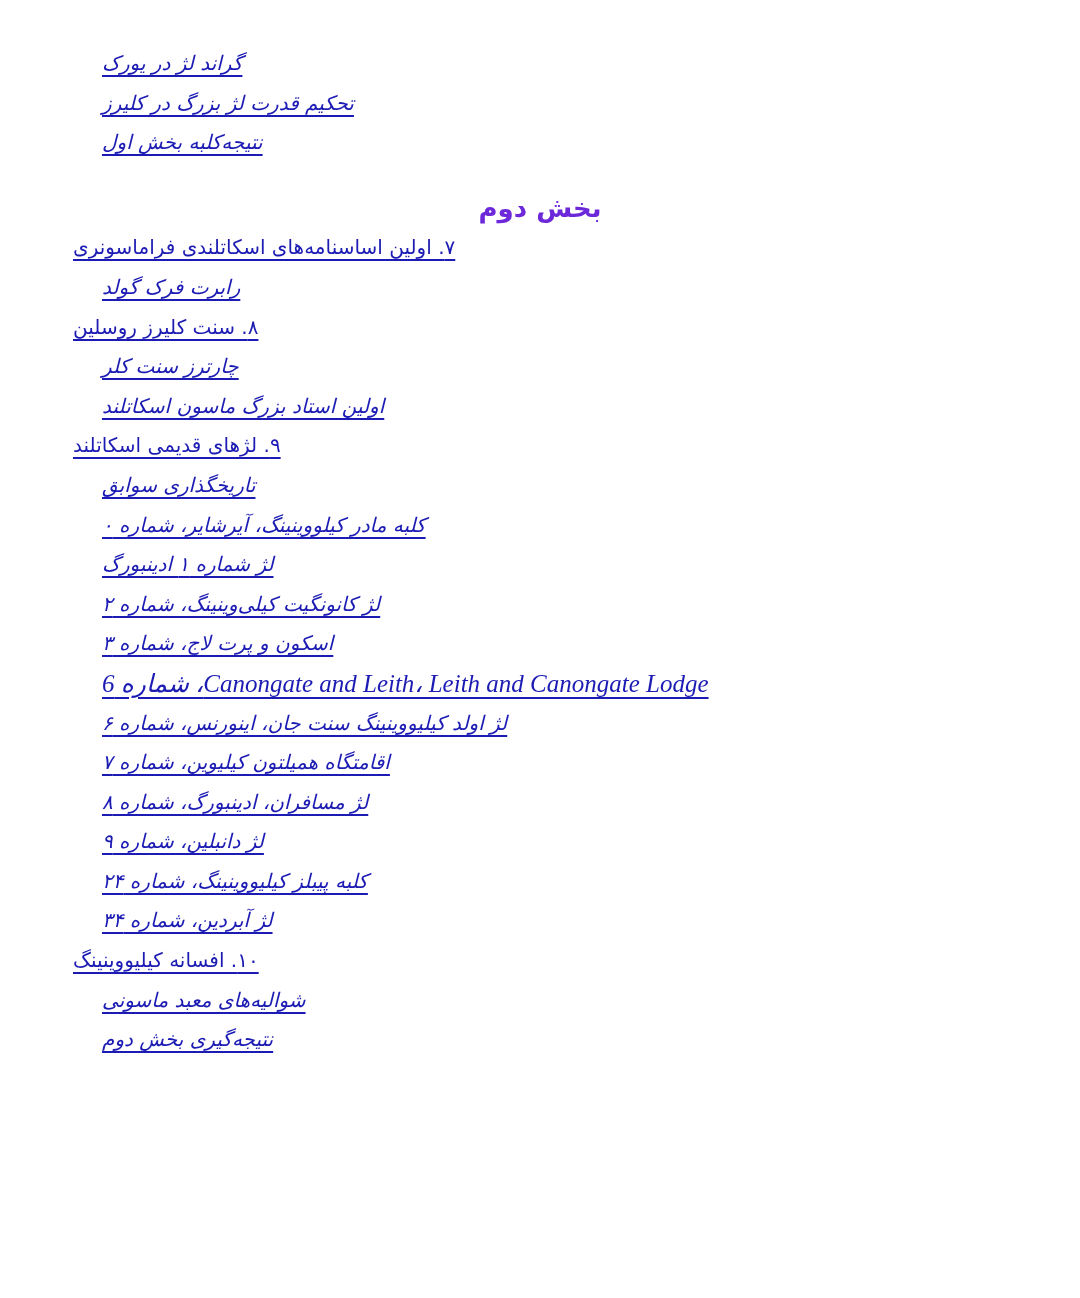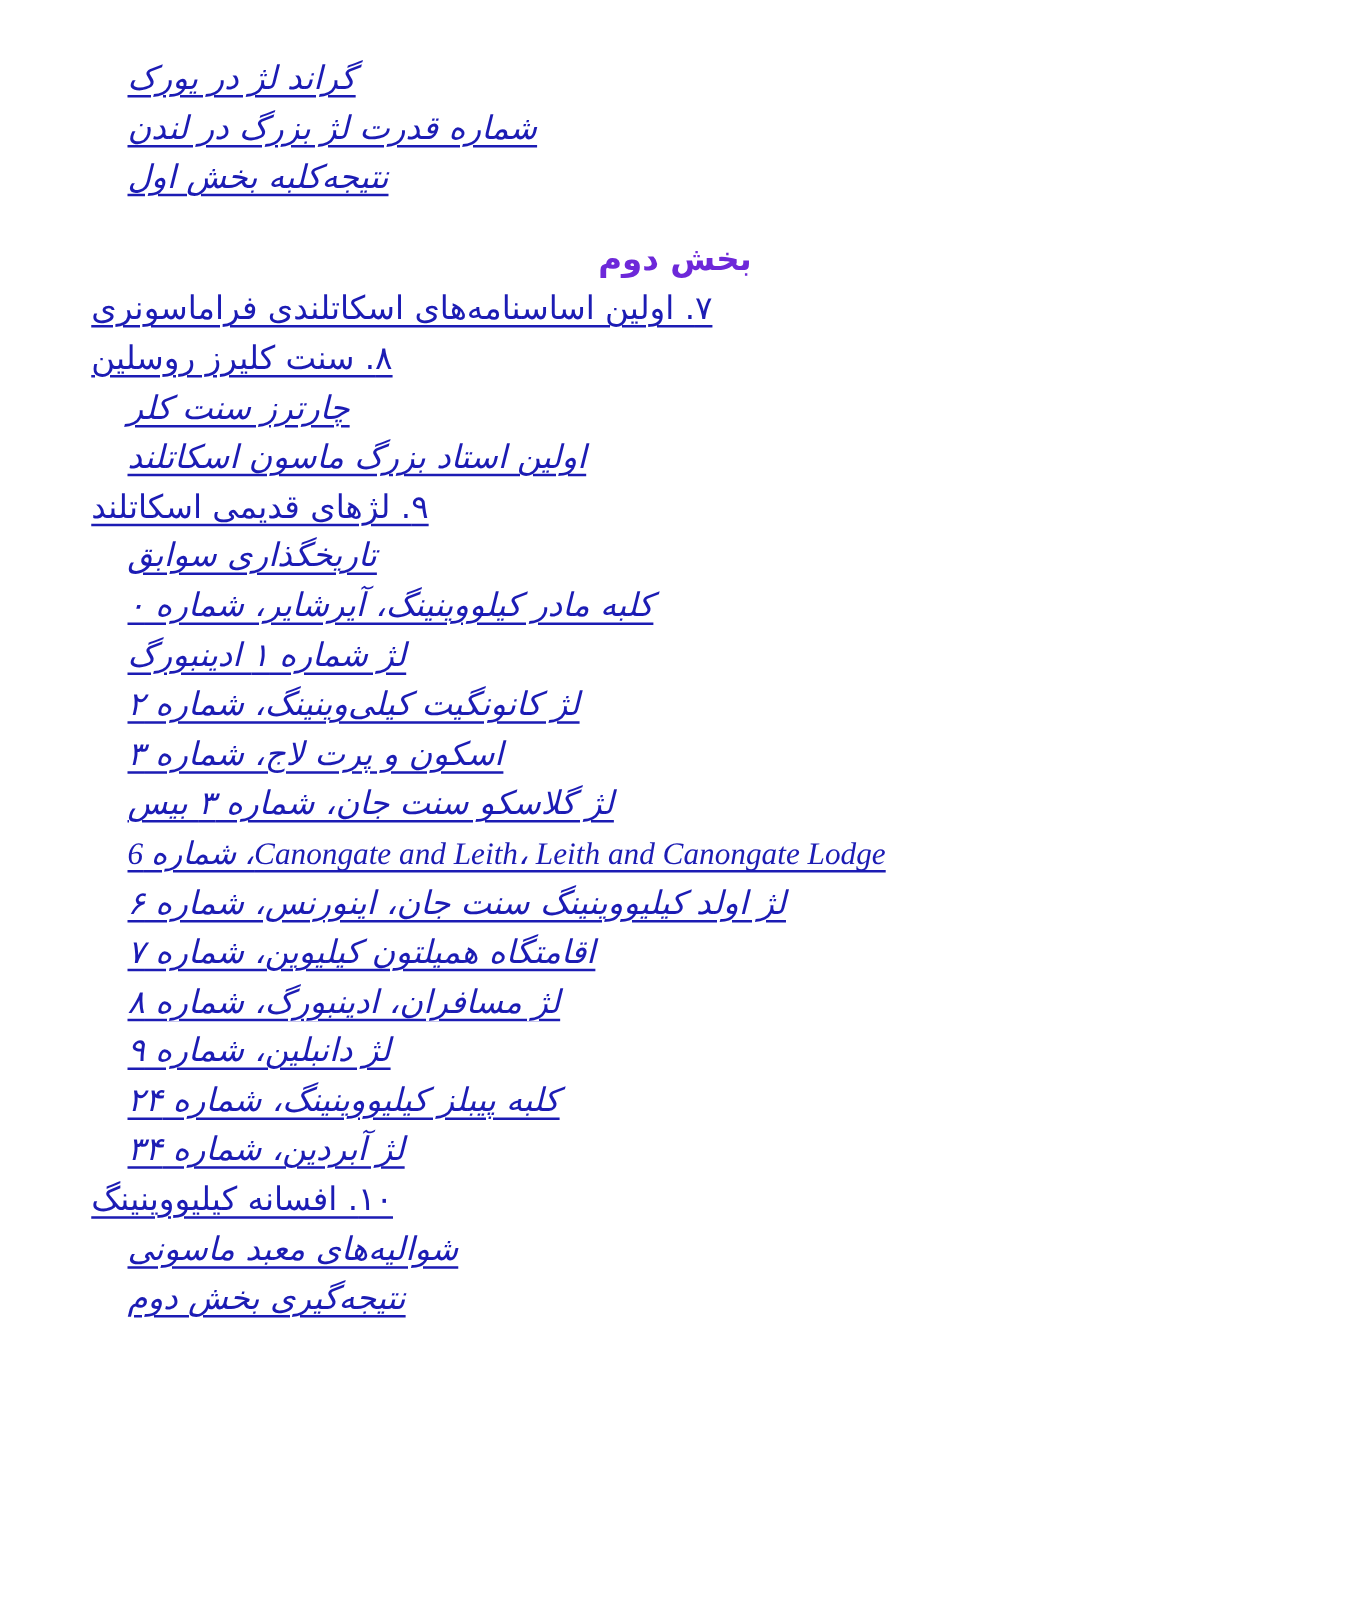--- a/index.html
+++ b/index.html
@@ -22,21 +22,21 @@
     background: #ffffff;
   }
   .toc {
     width: 100%;
   }
   .line {
     direction: rtl;
     text-align: left;
     white-space: nowrap;
     line-height: 39.6px;
-    font-size: 26px;
+    font-size: 20px;
   }
   
   .link {
     color: #1c1cb4;
     text-decoration: underline;
     text-decoration-thickness: 2px;
     text-underline-offset: 5px;
     cursor: pointer;
   }
   .sub {
@@ -66,34 +66,34 @@
     text-decoration: none;
     margin-top: 26px;
   }
 </style>
 </head>
 <body>
 
 <div class="page">
   <div class="toc" id="toc">
       <div class="line link sub">گراند لژ در یورک</div>
-      <div class="line link sub">شماره قدرت لژ بزرگ در لندن</div>
+      <div class="line link sub">تحکیم قدرت لژ بزرگ در کلیرز</div>
       <div class="line link sub">نتیجه‌کلبه بخش اول</div>
       <div class="line heading">بخش دوم</div>
       <div class="line link top">۷. اولین اساسنامه‌های اسکاتلندی فراماسونری</div>
+      <div class="line link sub">رابرت فرک گولد</div>
       <div class="line link top">۸. سنت کلیرز روسلین</div>
       <div class="line link sub">چارترز سنت کلر</div>
       <div class="line link sub">اولین استاد بزرگ ماسون اسکاتلند</div>
       <div class="line link top">۹. لژهای قدیمی اسکاتلند</div>
       <div class="line link sub">تاریخگذاری سوابق</div>
       <div class="line link sub">کلبه مادر کیلووینینگ، آیرشایر، شماره ۰</div>
       <div class="line link sub">لژ شماره ۱ ادینبورگ</div>
       <div class="line link sub">لژ کانونگیت کیلی‌وینینگ، شماره ۲</div>
       <div class="line link sub">اسکون و پرت لاج، شماره ۳</div>
-      <div class="line link sub">لژ گلاسکو سنت جان، شماره ۳ بیس</div>
       <div class="line link sub-latin">Canongate and Leith، Leith and Canongate Lodge، شماره 6</div>
       <div class="line link sub">لژ اولد کیلیووینینگ سنت جان، اینورنس، شماره ۶</div>
       <div class="line link sub">اقامتگاه همیلتون کیلیوین، شماره ۷</div>
       <div class="line link sub">لژ مسافران، ادینبورگ، شماره ۸</div>
       <div class="line link sub">لژ دانبلین، شماره ۹</div>
       <div class="line link sub">کلبه پیبلز کیلیووینینگ، شماره ۲۴</div>
       <div class="line link sub">لژ آبردین، شماره ۳۴</div>
       <div class="line link top">۱۰. افسانه کیلیووینینگ</div>
       <div class="line link sub">شوالیه‌های معبد ماسونی</div>
       <div class="line link sub">نتیجه‌گیری بخش دوم</div>

